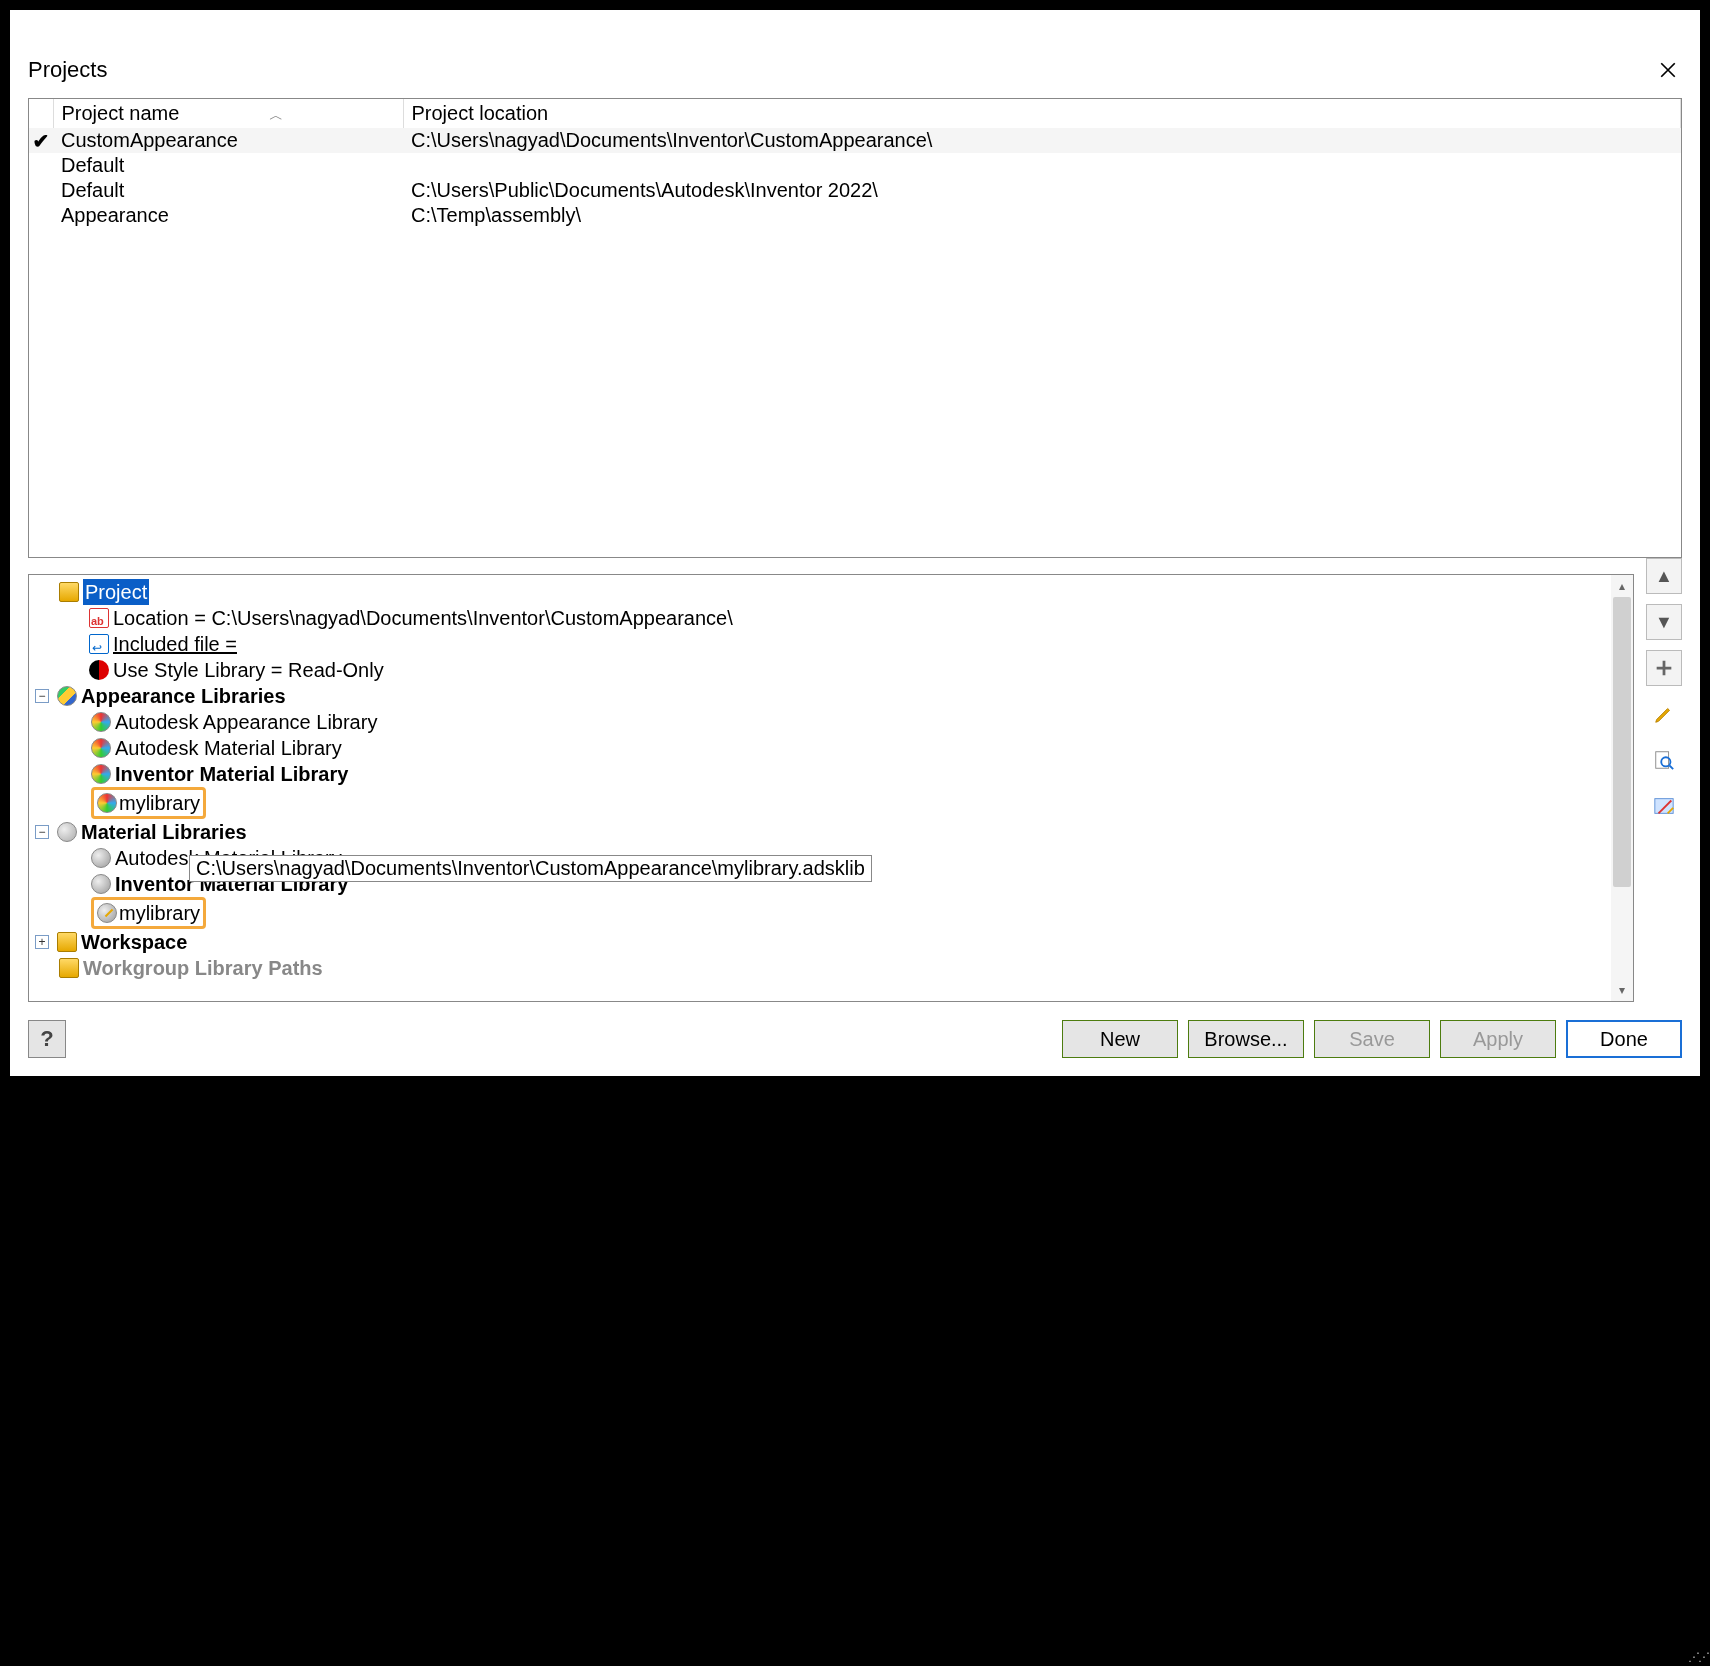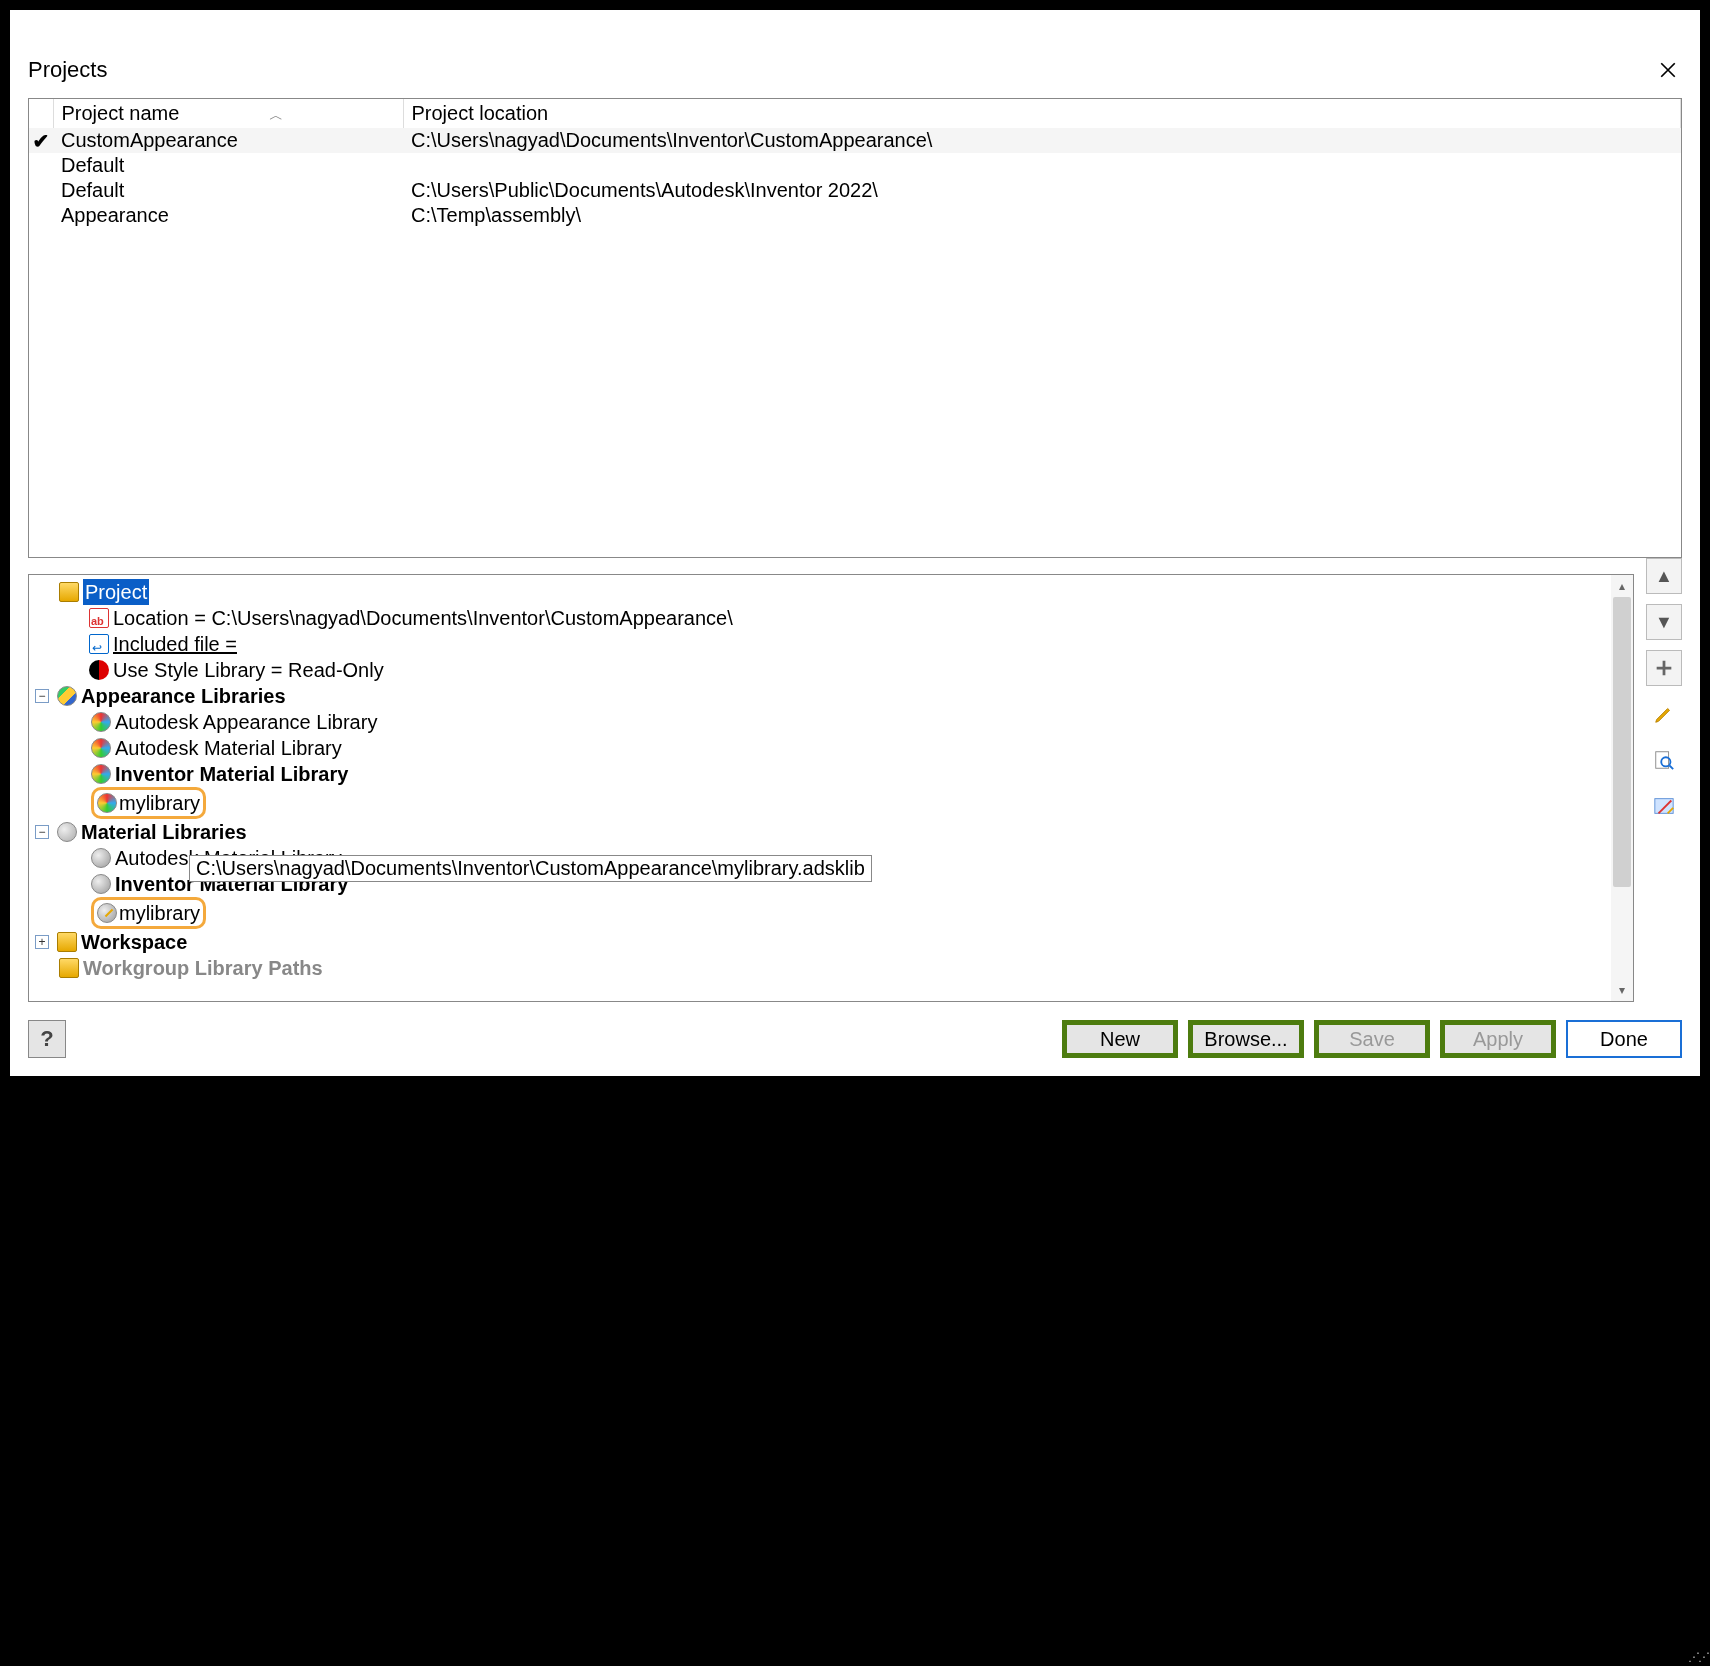--- a/index.html
+++ b/index.html
@@ -123,21 +123,21 @@
   .icon-workspace { background: linear-gradient(#ffd966, #e6a800); border: 1px solid #aa7d00; }
   .icon-workgroup { background: linear-gradient(#ffd966, #e6a800); border: 1px solid #aa7d00; }
 
   .node-label.selected { background: #0a5ec7; color: #fff; padding: 0 2px; }
   .node-label.bold { font-weight: bold; text-align: center; }
   .node-label.muted { color: #888; font-weight: bold; }
   .node-label.underline { text-decoration: underline; }
 
   .highlight-box {
     border: 3px solid #f4a93c;
-    border-radius: 10px;
+    border-radius: 4px;
     padding: 0 3px;
     display: inline-flex;
     align-items: center;
   }
 
   .tooltip {
     position: absolute;
     top: 280px;
     left: 160px;
     background: #fff;
@@ -197,21 +197,21 @@
     border: 1px solid #888;
     background: #e5e5e5;
     display: flex; align-items: center; justify-content: center;
     font-size: 22px; font-weight: bold; color: #444;
     cursor: pointer;
   }
   .spacer { flex: 1; }
   .btn {
     min-width: 116px;
     height: 38px;
-    border: 5px solid #4d7c0f;
+    border: 1px solid #4d7c0f;
     background: #e5e5e5;
     font-size: 20px;
     cursor: pointer;
     display: flex; align-items: center; justify-content: center;
   }
   .btn.disabled { color: #999; }
   .btn.primary { border: 2px solid #1a6fd6; background: #fff; }
 
   .resize-grip {
     position: absolute;

